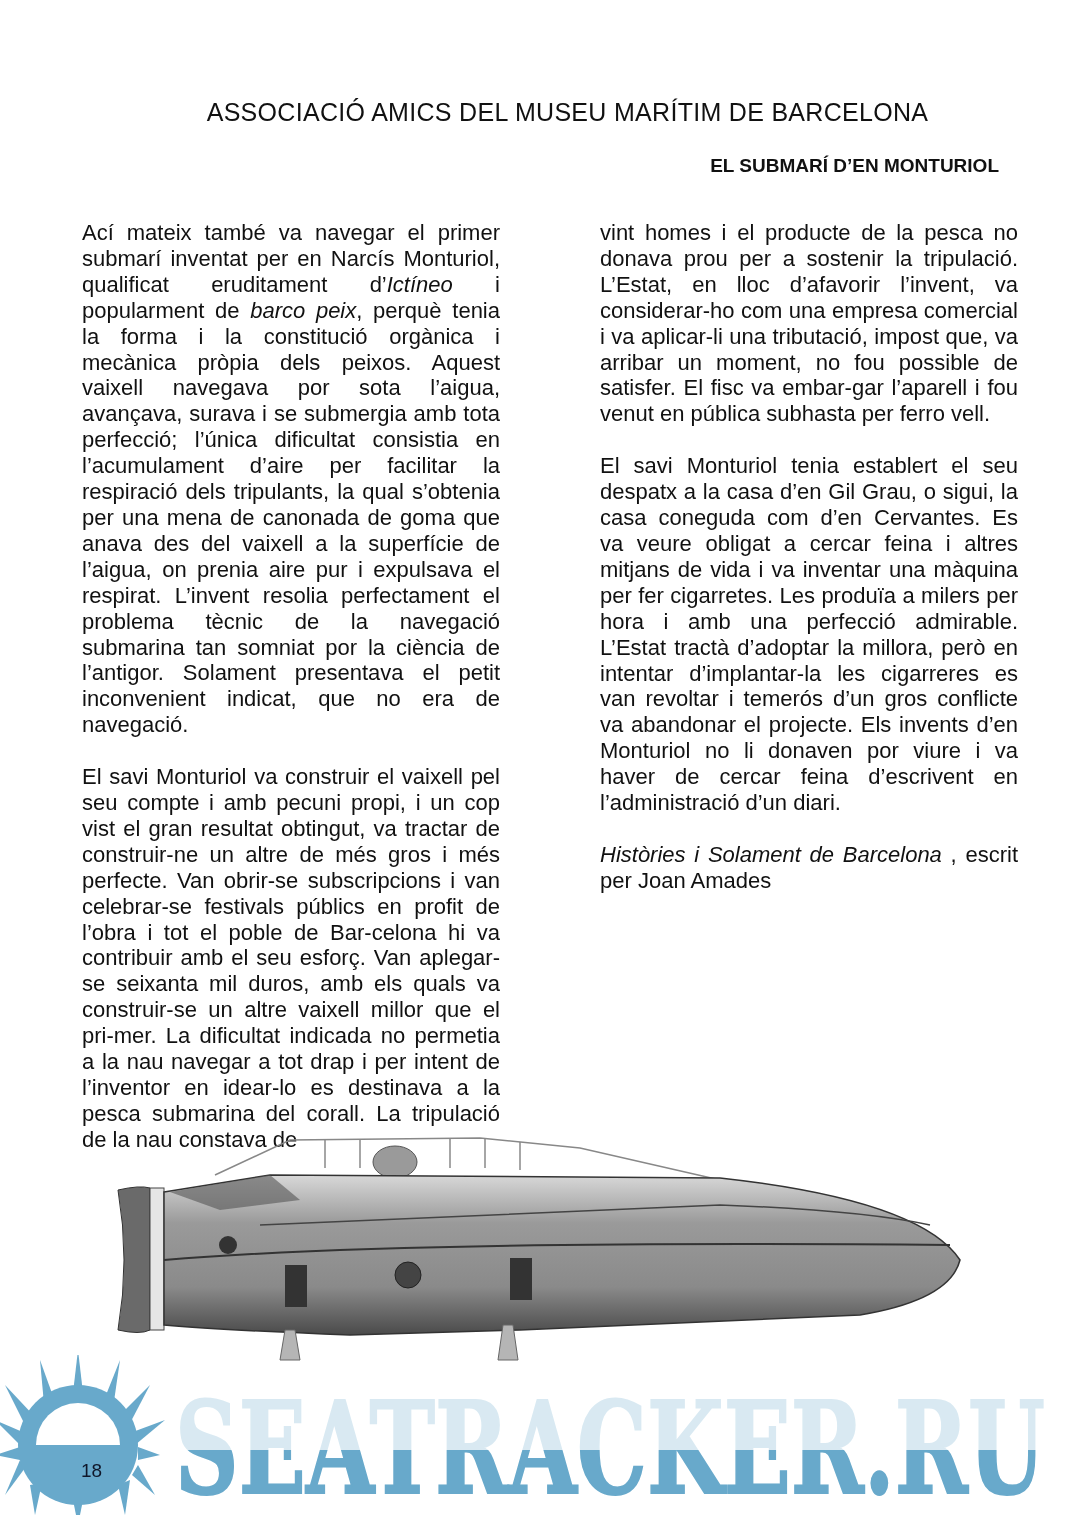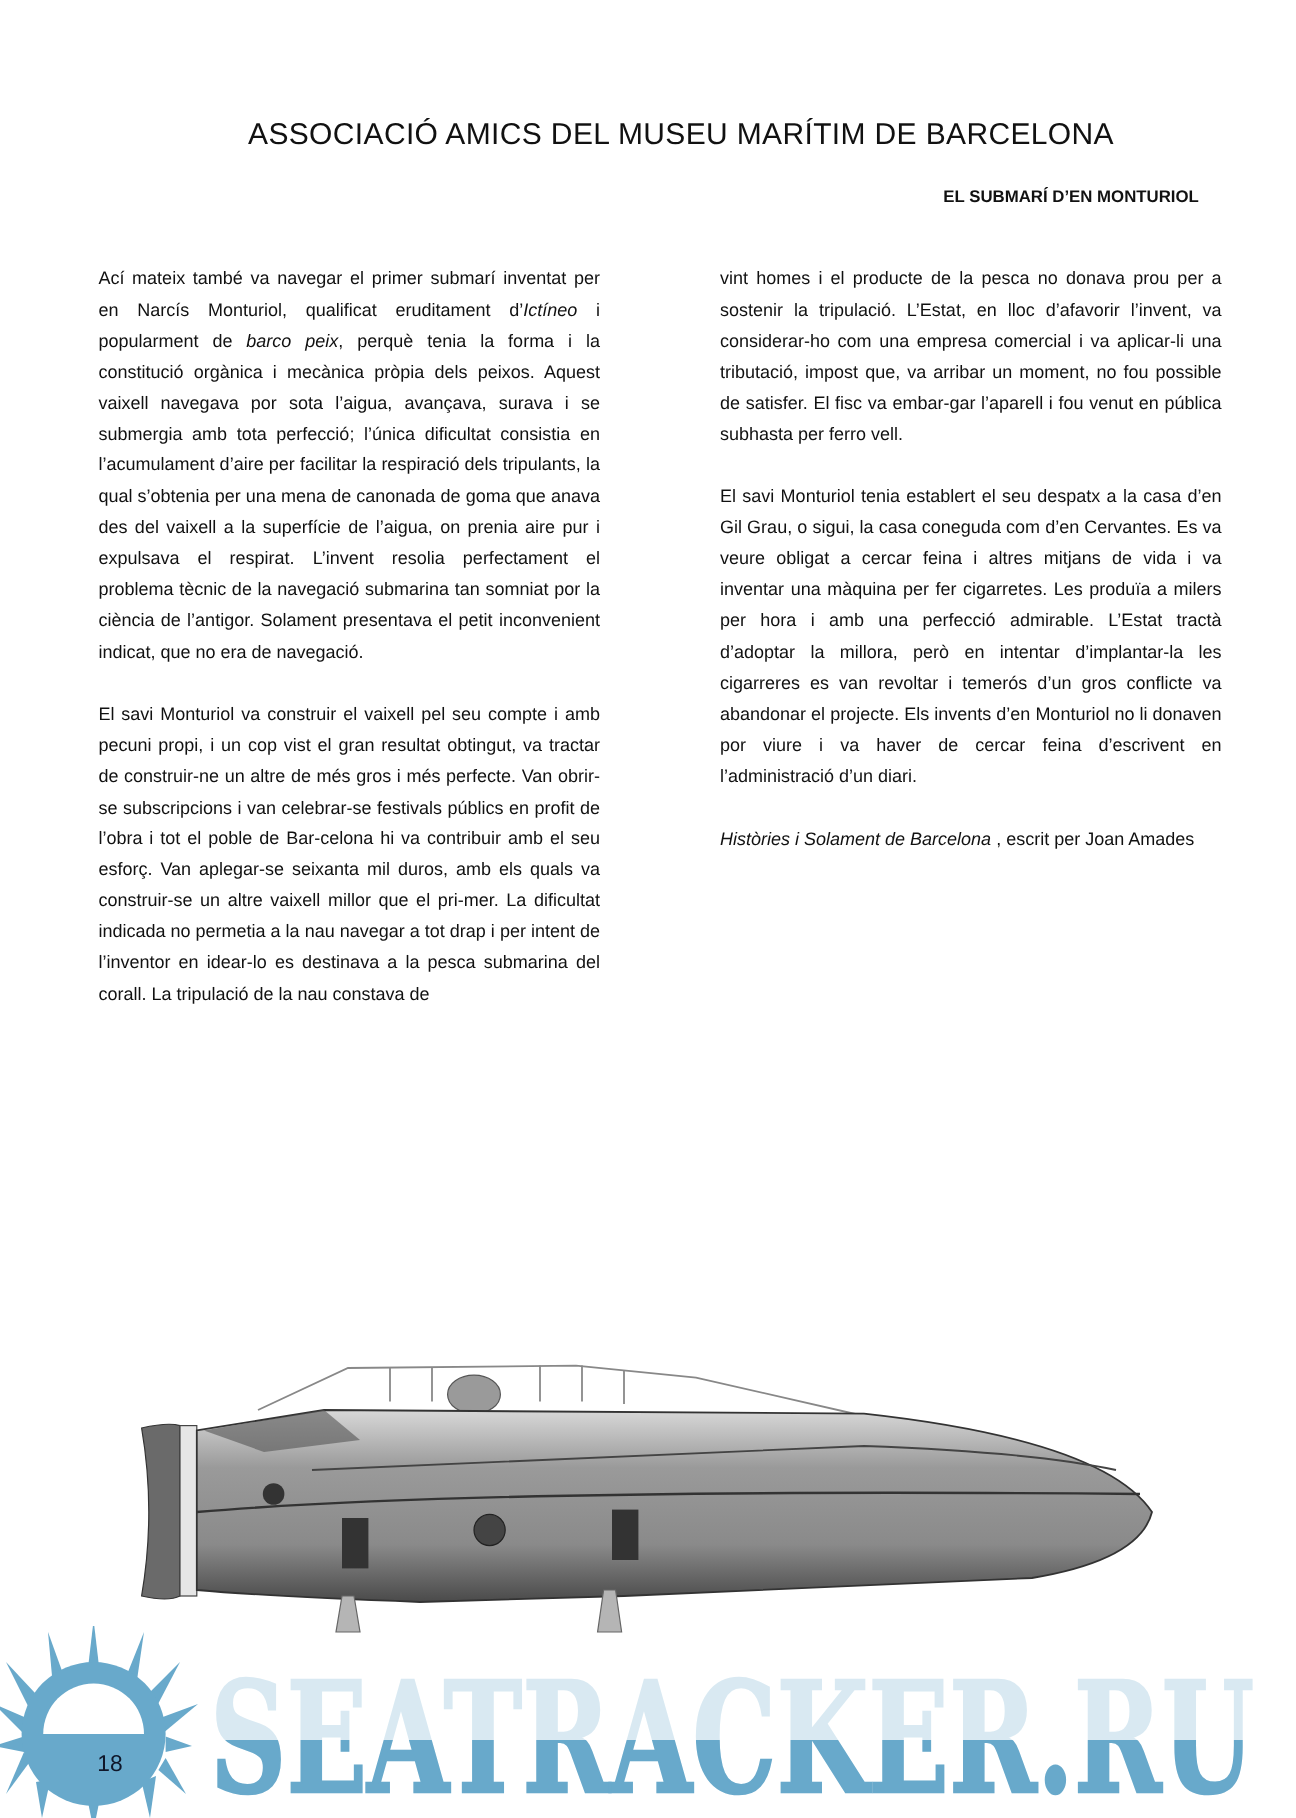--- a/index.html
+++ b/index.html
@@ -1,21 +1,21 @@
 <!DOCTYPE html>
 <html><head>
 <meta charset="utf-8">
 <style>
   html, body { margin: 0; padding: 0; background: #ffffff; }
   body { width: 1080px; height: 1515px; position: relative; overflow: hidden;
          font-family: "Liberation Sans", sans-serif; color: #111; }
   .header-title { position: absolute; top: 98px; left: 0; width: 1080px; text-align: center;
                   font-size: 25px; letter-spacing: 0.3px; padding-left: 55px; box-sizing: border-box; }
-  .section-title { position: absolute; top: 155px; right: 81px; font-size: 14px; font-weight: bold; }
-  .col { position: absolute; top: 220px; width: 418px; font-size: 15px; line-height: 25.9px;
+  .section-title { position: absolute; top: 155px; right: 81px; font-size: 19px; font-weight: bold; }
+  .col { position: absolute; top: 220px; width: 418px; font-size: 22px; line-height: 25.9px;
          text-align: justify; hyphens: manual; }
   .col-left { left: 82px; }
   .col-right { left: 600px; }
   .col p { margin: 0 0 26px 0; }
   .col p.last { margin-bottom: 0; }
   em { font-style: italic; }
   .nota-label { font-weight: bold; }
   .sub-image { position: absolute; left: 100px; top: 1130px; width: 880px; height: 240px; }
   .watermark { position: absolute; left: 0; top: 1355px; width: 1080px; height: 160px; }
   .page-number { position: absolute; left: 81px; top: 1460px; font-size: 19px; color: #0f172a; }

